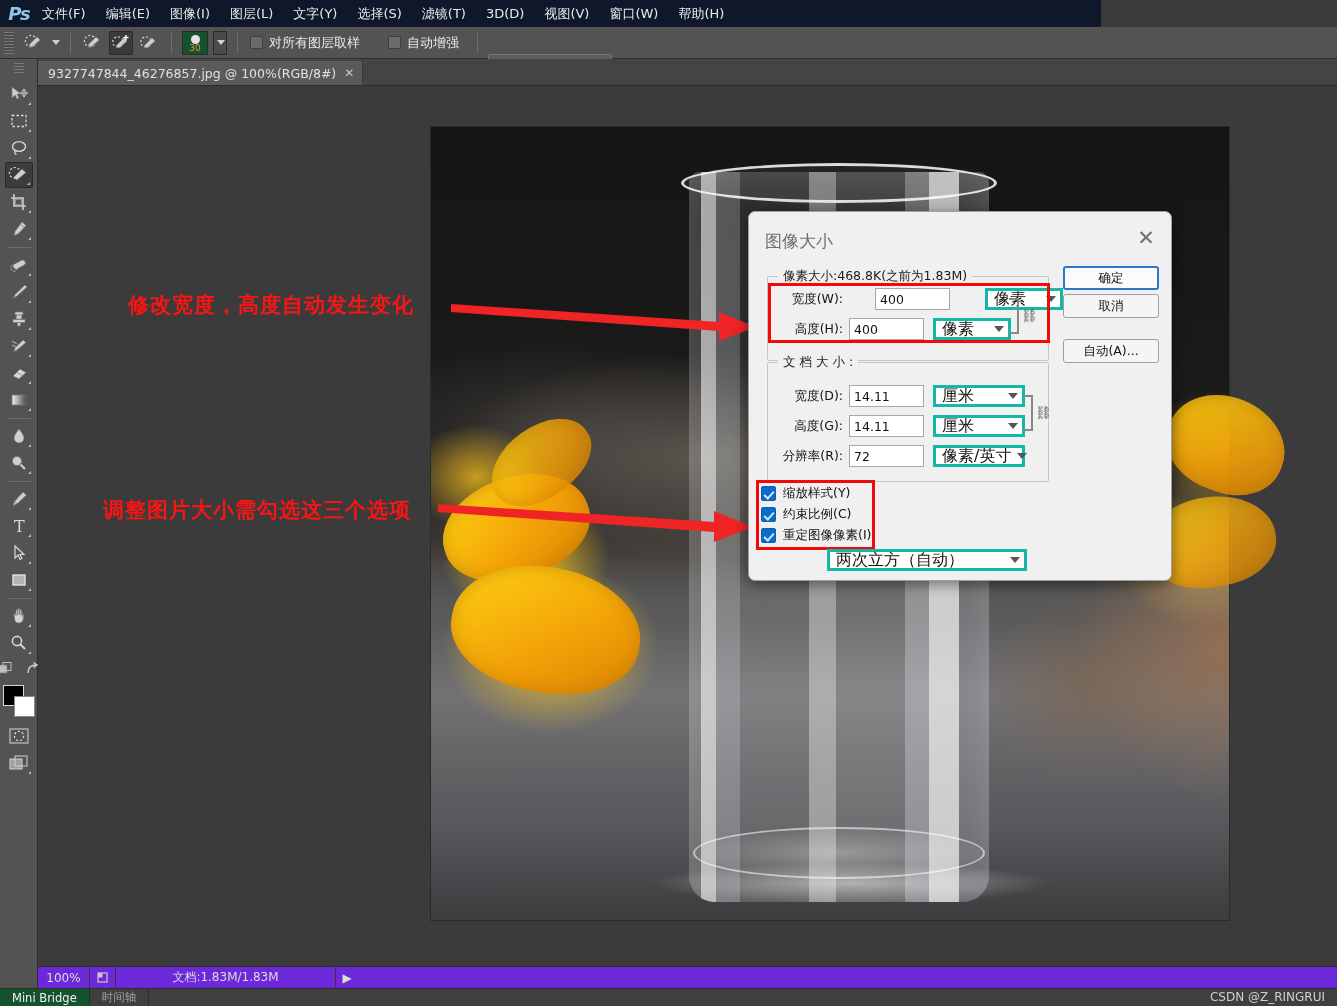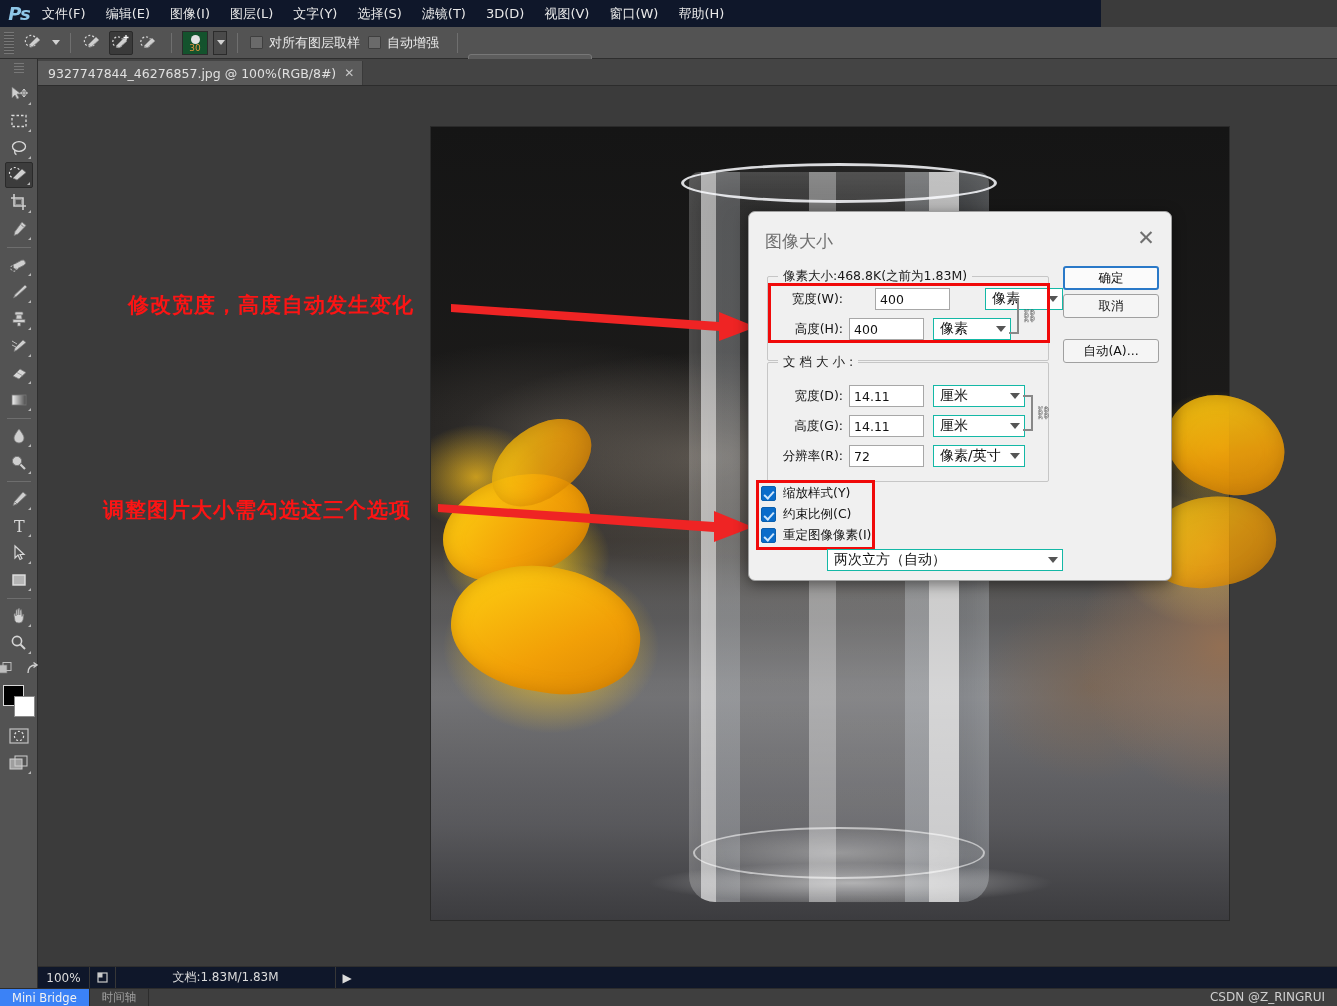--- a/index.html
+++ b/index.html
@@ -197,22 +197,22 @@
     position: absolute; top: -9px; left: 10px; background: #f0f0f0;
     padding: 0 5px; font-size: 12.5px; color: #1a1a1a; white-space: nowrap;
   }
   .row { position: absolute; display: flex; align-items: center; }
   .fld-label { font-size: 12.5px; color: #111; text-align: right; }
   .txtinput {
     border: 1px solid #a7a7a7; background: #fff; height: 22px;
     font-size: 12.5px; color: #111; padding: 8px 4px; display: flex; align-items: center;
   }
   .combo {
-    border: 1px solid #14b8a6; background: #fff; height: 22px;
-    font-size: 14px; color: #111; display: flex; align-items: center;
+    border: 3px solid #14b8a6; background: #fff; height: 22px;
+    font-size: 16px; color: #111; display: flex; align-items: center;
     padding: 0 4px 0 6px; justify-content: space-between;
   }
   .combo .cv { white-space: nowrap; }
   .chev {
     width: 0; height: 0; border-left: 5px solid transparent;
     border-right: 5px solid transparent; border-top: 6px solid #555; margin-left: 6px;
   }
   .linkbracket {
     position: absolute; border: 2px solid #888; border-left: none;
     width: 10px;
@@ -237,38 +237,38 @@
     border: solid #cfe6fb; border-width: 0 2px 2px 0; transform: rotate(42deg);
   }
   .chk-label { font-size: 12.5px; color: #111; white-space: nowrap; }
   .redbox {
     position: absolute; border: 3px solid #f00a0a; pointer-events: none;
   }
 
   
   .statusbar {
     position: absolute; left: 38px; top: 966px; width: 1299px; height: 22px;
-    background: #0f172a; border-top: 1px solid #2e2e2e;
+    background: #6d28d9; border-top: 1px solid #2e2e2e;
     display: flex; align-items: center; font-size: 12px; color: #dcdcdc;
   }
   .sb-zoom { width: 52px; text-align: center; border-right: 1px solid #373737;
     height: 22px; display: flex; align-items: center; justify-content: center; }
   .sb-icon { width: 26px; display: flex; align-items: center; justify-content: center;
     border-right: 1px solid #373737; height: 22px; }
   .sb-doc { padding: 0 10px; border-right: 1px solid #373737; height: 22px;
     display: flex; align-items: center; width: 220px; justify-content: center; }
   .sb-arrow { width: 22px; display: flex; align-items: center; justify-content: center; }
   .bottombar {
     position: absolute; left: 0; top: 988px; width: 1337px; height: 18px;
     background: #3f3f3f; display: flex; align-items: center;
     font-size: 11.5px; color: #d8d8d8; border-top: 1px solid #2c2c2c;
   }
   .bb-tab { padding: 2px 12px; height: 18px; display: flex; align-items: center;
     border-right: 1px solid #2c2c2c; }
-  .bb-tab.active { background: #3b82f6; color: #f2f2f2; }
+  .bb-tab.active { background: #14532d; color: #f2f2f2; }
   .bb-tab.inactive { color: #9f9f9f; }
   .watermark {
     position: absolute; right: 12px; top: 988px; height: 18px;
     display: flex; align-items: center; font-size: 12px; color: #cfcfcf;
   }
 </style>
 </head>
 <body>
 
 <div id="app">
@@ -323,21 +323,21 @@
       <div class="brush-num">30</div>
     </div>
     <div class="brush-drop">
       <div class="tiny-caret"></div>
     </div>
     <div class="opt-sep"></div>
     <div style="display:flex;align-items:center;margin-left:2px;">
       <div class="chk-box-opt"></div>
       <div class="opt-label">对所有图层取样</div>
     </div>
-    <div style="display:flex;align-items:center;margin-left:4px;">
+    <div style="display:flex;align-items:center;margin-left:24px;">
       <div class="chk-box-opt"></div>
       <div class="opt-label">自动增强</div>
     </div>
     <div class="opt-sep" style="margin-left:14px;"></div>
     <div class="opt-button">调整边缘 ...</div>
   </div>
 
   <div class="tabstrip">
     <div class="doctab">
       <span>9327747844_46276857.jpg @ 100%(RGB/8#)</span>
@@ -616,21 +616,21 @@
       <div class="chk"></div>
       <div class="chk-label">约束比例(C)</div>
     </div>
     <div class="chkrow" style="left:12px; top:315px;">
       <div class="chk"></div>
       <div class="chk-label">重定图像像素(I):</div>
     </div>
 
     <div class="redbox" style="left:7px; top:268px; width:119px; height:70px;"></div>
 
-    <div class="combo" style="position:absolute; left:78px; top:337px; width:236px;">
+    <div class="combo" style="position:absolute; left:78px; top:337px; width:200px;">
       <span class="cv">两次立方（自动）</span>
       <span class="chev"></span>
     </div>
 
     <div class="btn default" style="left:314px; top:54px;">确定</div>
     <div class="btn" style="left:314px; top:82px;">取消</div>
     <div class="btn" style="left:314px; top:127px;">自动(A)...</div>
   </div>
 
   <div class="statusbar">

